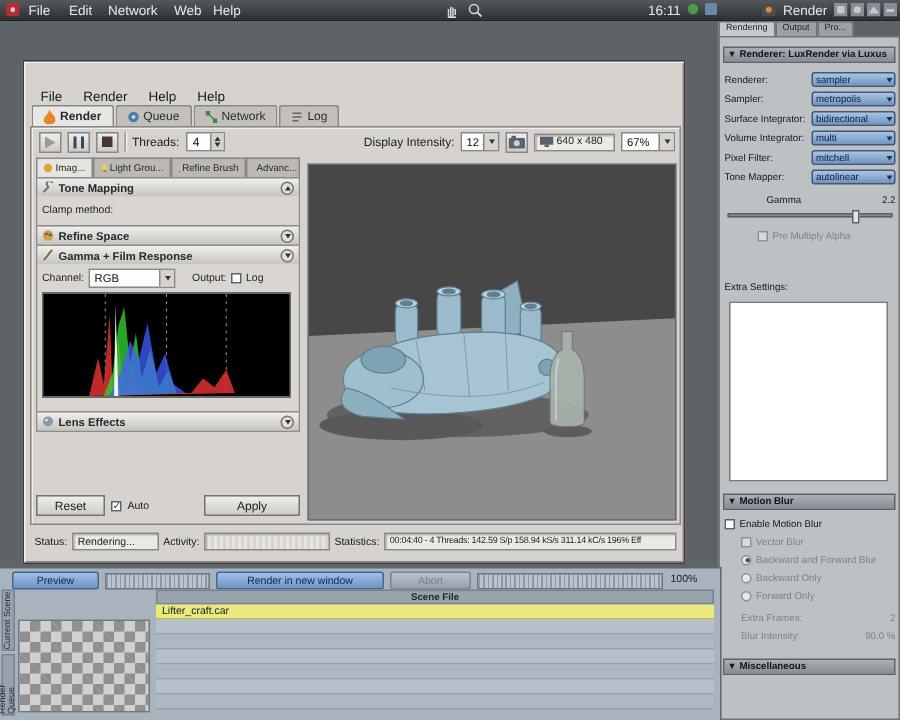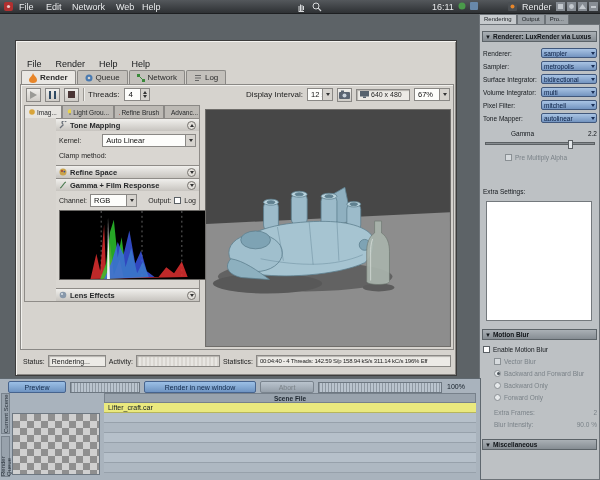--- a/index.html
+++ b/index.html
@@ -77,21 +77,21 @@
   .combo-lite .dd { position:absolute; right:0; top:0; width:10px; height:100%; background:#d6d3ce; border-left:1px solid #8a8885;
     display:flex; align-items:center; justify-content:center; }
   .sunken { background:#eceae6; border:1px solid #8a8885; box-shadow:inset 1px 1px 1px #b5b2ad; }
 
   
   #sidepanel { position:absolute; left:3px; top:20px; width:176px; }
   #sp-tabs { display:flex; height:13px; }
   .sp-tab { display:flex; align-items:center; gap:2px; font-size:6.5px; color:#26282a; padding:0 4px;
     background:#bcb9b4; border:1px solid #8a8885; border-bottom:none; white-space:nowrap; overflow:hidden; }
   .sp-tab.active { background:#e6e4e0; }
-  .sect { border:1px solid #8f8c88; border-top:none;padding-left:31px; }
+  .sect { border:1px solid #8f8c88; border-top:none; }
   .sect-h { height:13px; background:linear-gradient(#f0efec,#c7c4bf); border-top:1px solid #8f8c88;
     display:flex; align-items:center; gap:3px; padding:0 3px; font-size:7.5px; font-weight:bold; color:#26282a; }
   .chev { margin-left:auto; width:9px; height:9px; border-radius:50%; border:1px solid #77746f; background:#e2dfda;
     display:flex; align-items:center; justify-content:center; flex:none; }
   .sect-body { background:#d9d6d1; padding:2px 3px; }
   .fr { display:flex; align-items:center; gap:3px; height:15px; }
   .f-lbl { font-size:7px; color:#1e1e1e; white-space:nowrap; }
   #histo { width:166px; height:70px; background:#000; border:1px solid #6a6865; margin:2px 0; }
   #btnrow { position:absolute; left:3px; top:245px; width:176px; display:flex; align-items:center; gap:4px; }
   .btn3d { height:14px; background:linear-gradient(#efeeeb,#cfccc7); border:1px solid #76736e; font-size:8px;
@@ -348,21 +348,21 @@
       <span class="vsep"></span>
       <span class="tb-lbl">Threads:</span>
       <div class="spin">
         <span>4</span>
         <span class="arrows">
             <span class="tri-up"></span>
             <span class="tri-dn"></span>
           </span>
       </div>
       <span style="flex:1"></span>
-      <span class="tb-lbl">Display Interval:</span>
+      <span class="tb-lbl">Display Intensity:</span>
       <div class="combo-lite" style="width:26px">
         <span>12 sec</span>
         <span class="dd">
             <span class="tri-dn"></span>
           </span>
       </div>
       <div class="tbtn">
         <svg width="11" height="10">
             <rect x="0" y="2" width="11" height="7" rx="1" fill="#5a6472"></rect>
             <circle cx="5.5" cy="5.5" r="2" fill="#c9d2dc"></circle>
@@ -418,29 +418,20 @@
         <div class="sect-h">
           <svg width="8" height="8">
               <path d="M1,7 L4.5,3.5 M4.5,3.5 a2,2 0 1 1 2.5,-2.5" stroke="#6a7078" stroke-width="1.3" fill="none"></path>
             </svg>
           <span>Tone Mapping</span>
           <span class="chev">
               <span class="tri-up"></span>
             </span>
         </div>
         <div class="sect-body">
-          <div class="fr">
-            <span class="f-lbl" style="width:50px">Kernel:</span>
-            <div class="combo-lite" style="width:112px">
-              <span>Auto Linear</span>
-              <span class="dd">
-                  <span class="tri-dn"></span>
-                </span>
-            </div>
-          </div>
           <div class="fr">
             <span class="f-lbl" style="width:50px">Clamp method:</span>
           </div>
         </div>
 
         <div class="sect-h">
           <svg width="8" height="8">
               <circle cx="4" cy="4" r="3.5" fill="#c9a24a"></circle>
               <circle cx="3" cy="3" r="0.9" fill="#a03030"></circle>
               <circle cx="5.4" cy="3.6" r="0.9" fill="#3050a0"></circle>
@@ -492,20 +483,26 @@
               <circle cx="3" cy="3" r="1" fill="#dde4ea"></circle>
             </svg>
           <span>Lens Effects</span>
           <span class="chev">
               <span class="tri-dn"></span>
             </span>
         </div>
       </div>
     </div>
 
+    <div id="btnrow">
+      <div class="btn3d" style="width:46px">Reset</div>
+      <span class="cb checked"></span>
+      <span class="f-lbl">Auto</span>
+      <div class="btn3d" style="width:64px; margin-left:auto">Apply</div>
+    </div>
 
     <div id="viewport">
       <svg width="244" height="236" viewBox="0 0 246 238">
         <rect x="0" y="0" width="246" height="238" fill="#474747"></rect>
         <polygon points="0,115 246,103 246,238 0,238" fill="#8d8d8d"></polygon>
         <ellipse cx="100" cy="168" rx="88" ry="15" fill="#626262"></ellipse>
         <ellipse cx="62" cy="175" rx="55" ry="10" fill="#585858"></ellipse>
         <ellipse cx="174" cy="179" rx="16" ry="4" fill="#5c5c5c"></ellipse>
         <g stroke="#5e7f8f" stroke-width="0.8">
           <polygon points="126,86 140,78 147,112 128,116" fill="#8fb0c0"></polygon>

